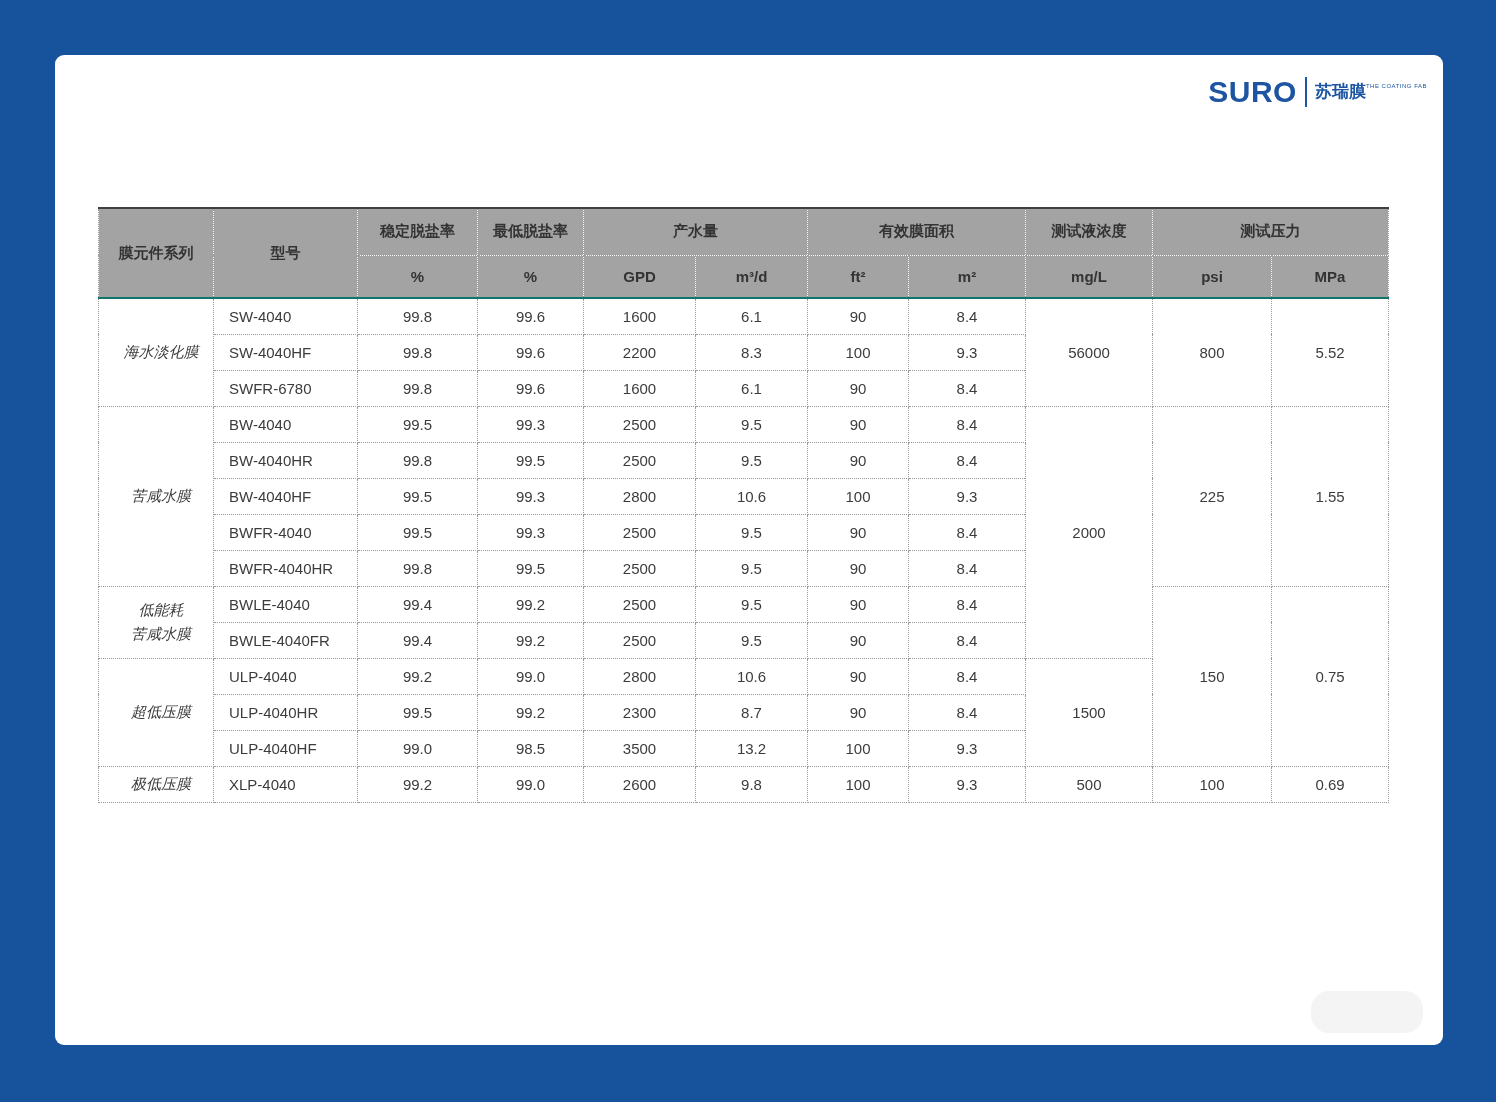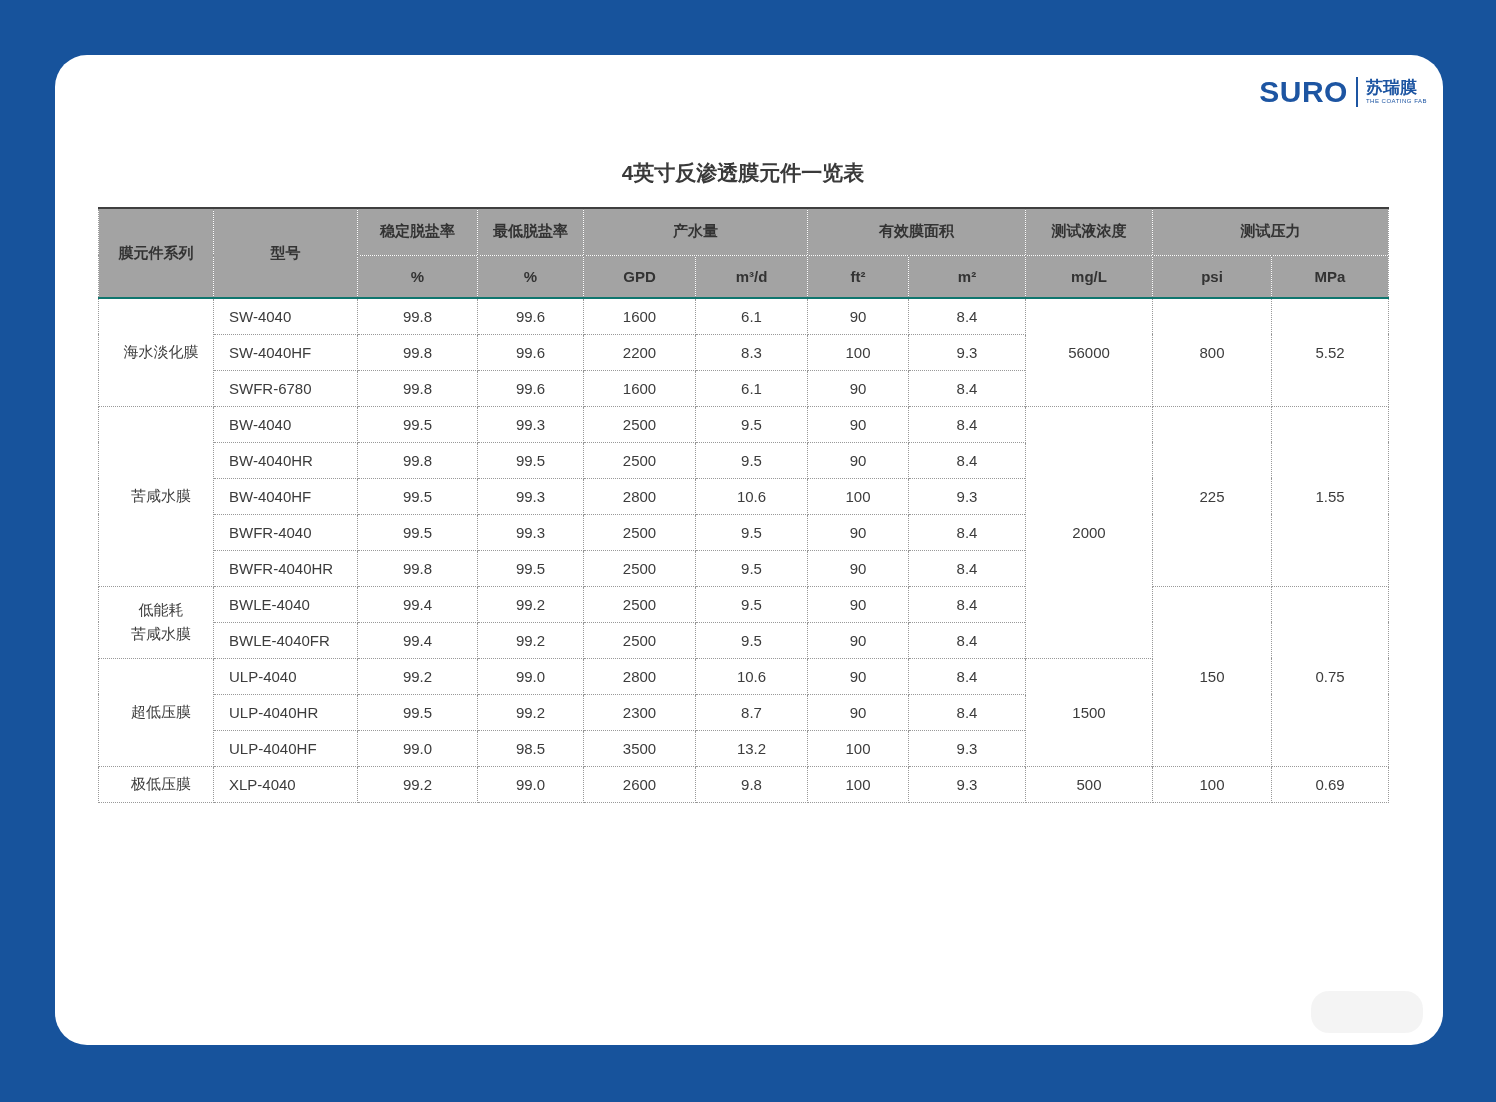--- a/index.html
+++ b/index.html
@@ -8,42 +8,42 @@
     background: #17539C;
     font-family: "Liberation Sans", "DejaVu Sans", sans-serif;
     position: relative;
     overflow: hidden;
   }
   .card {
     position: absolute;
     left: 55px; top: 55px;
     width: 1388px; height: 990px;
     background: #ffffff;
-    border-radius: 32px;
+    border-radius: 9px;
   }
   
   .logo {
     position: absolute;
     top: 22px; right: 16px;
     display: flex;
     align-items: center;
   }
   .logo-brand {
     color: #1d55a2;
     font-size: 30px;
     font-weight: 800;
     letter-spacing: 0.5px;
     line-height: 1;
   }
   .logo-divider {
     width: 2px; height: 30px;
     background: #1d55a2;
     margin: 0 8px;
   }
-  .logo-right { display: flex; flex-direction: column; }
+  .logo-right { display: flex; flex-direction: row; }
   .logo-cn {
     color: #1d55a2;
     font-size: 17px;
     font-weight: 700;
     line-height: 1.1;
   }
   .logo-tagline {
     color: #1d55a2;
     font-size: 6px;
     letter-spacing: 0.5px;
@@ -88,20 +88,21 @@
   .spec-table thead tr.h1 th { height: 47px; }
   .spec-table thead tr.h2 th { height: 43px; }
   .spec-table thead { border-bottom: 2px solid #3f3f3f; }
   .spec-table tbody tr:first-child td { border-top: 2px solid #0f766e; }
   .spec-table tbody td { height: 36px; }
   .series-cell {
     text-align: right;
     padding-left: 10px;
     white-space: pre-line;
     line-height: 1.6;
+    font-style: italic;
   }
   .model-cell {
     text-align: left !important;
     padding-left: 15px;
   }
   
   .footnote {
     position: absolute;
     left: 43px; top: 770px;
     width: 1290px;
@@ -125,21 +126,20 @@
 
   <div class="logo">
     <span class="logo-brand">SURO</span>
     <span class="logo-divider"></span>
     <span class="logo-right">
       <span class="logo-cn">苏瑞膜</span>
       <span class="logo-tagline">THE COATING FAB</span>
     </span>
   </div>
 
-  <div class="doc-title">4英寸反渗透膜元件一览表</div>
 
   <div class="spec-table-wrap">
     <table class="spec-table">
       <colgroup>
         <col style="width:115px">
           <col style="width:144px">
           <col style="width:120px">
           <col style="width:106px">
         <col style="width:112px">
           <col style="width:112px">

